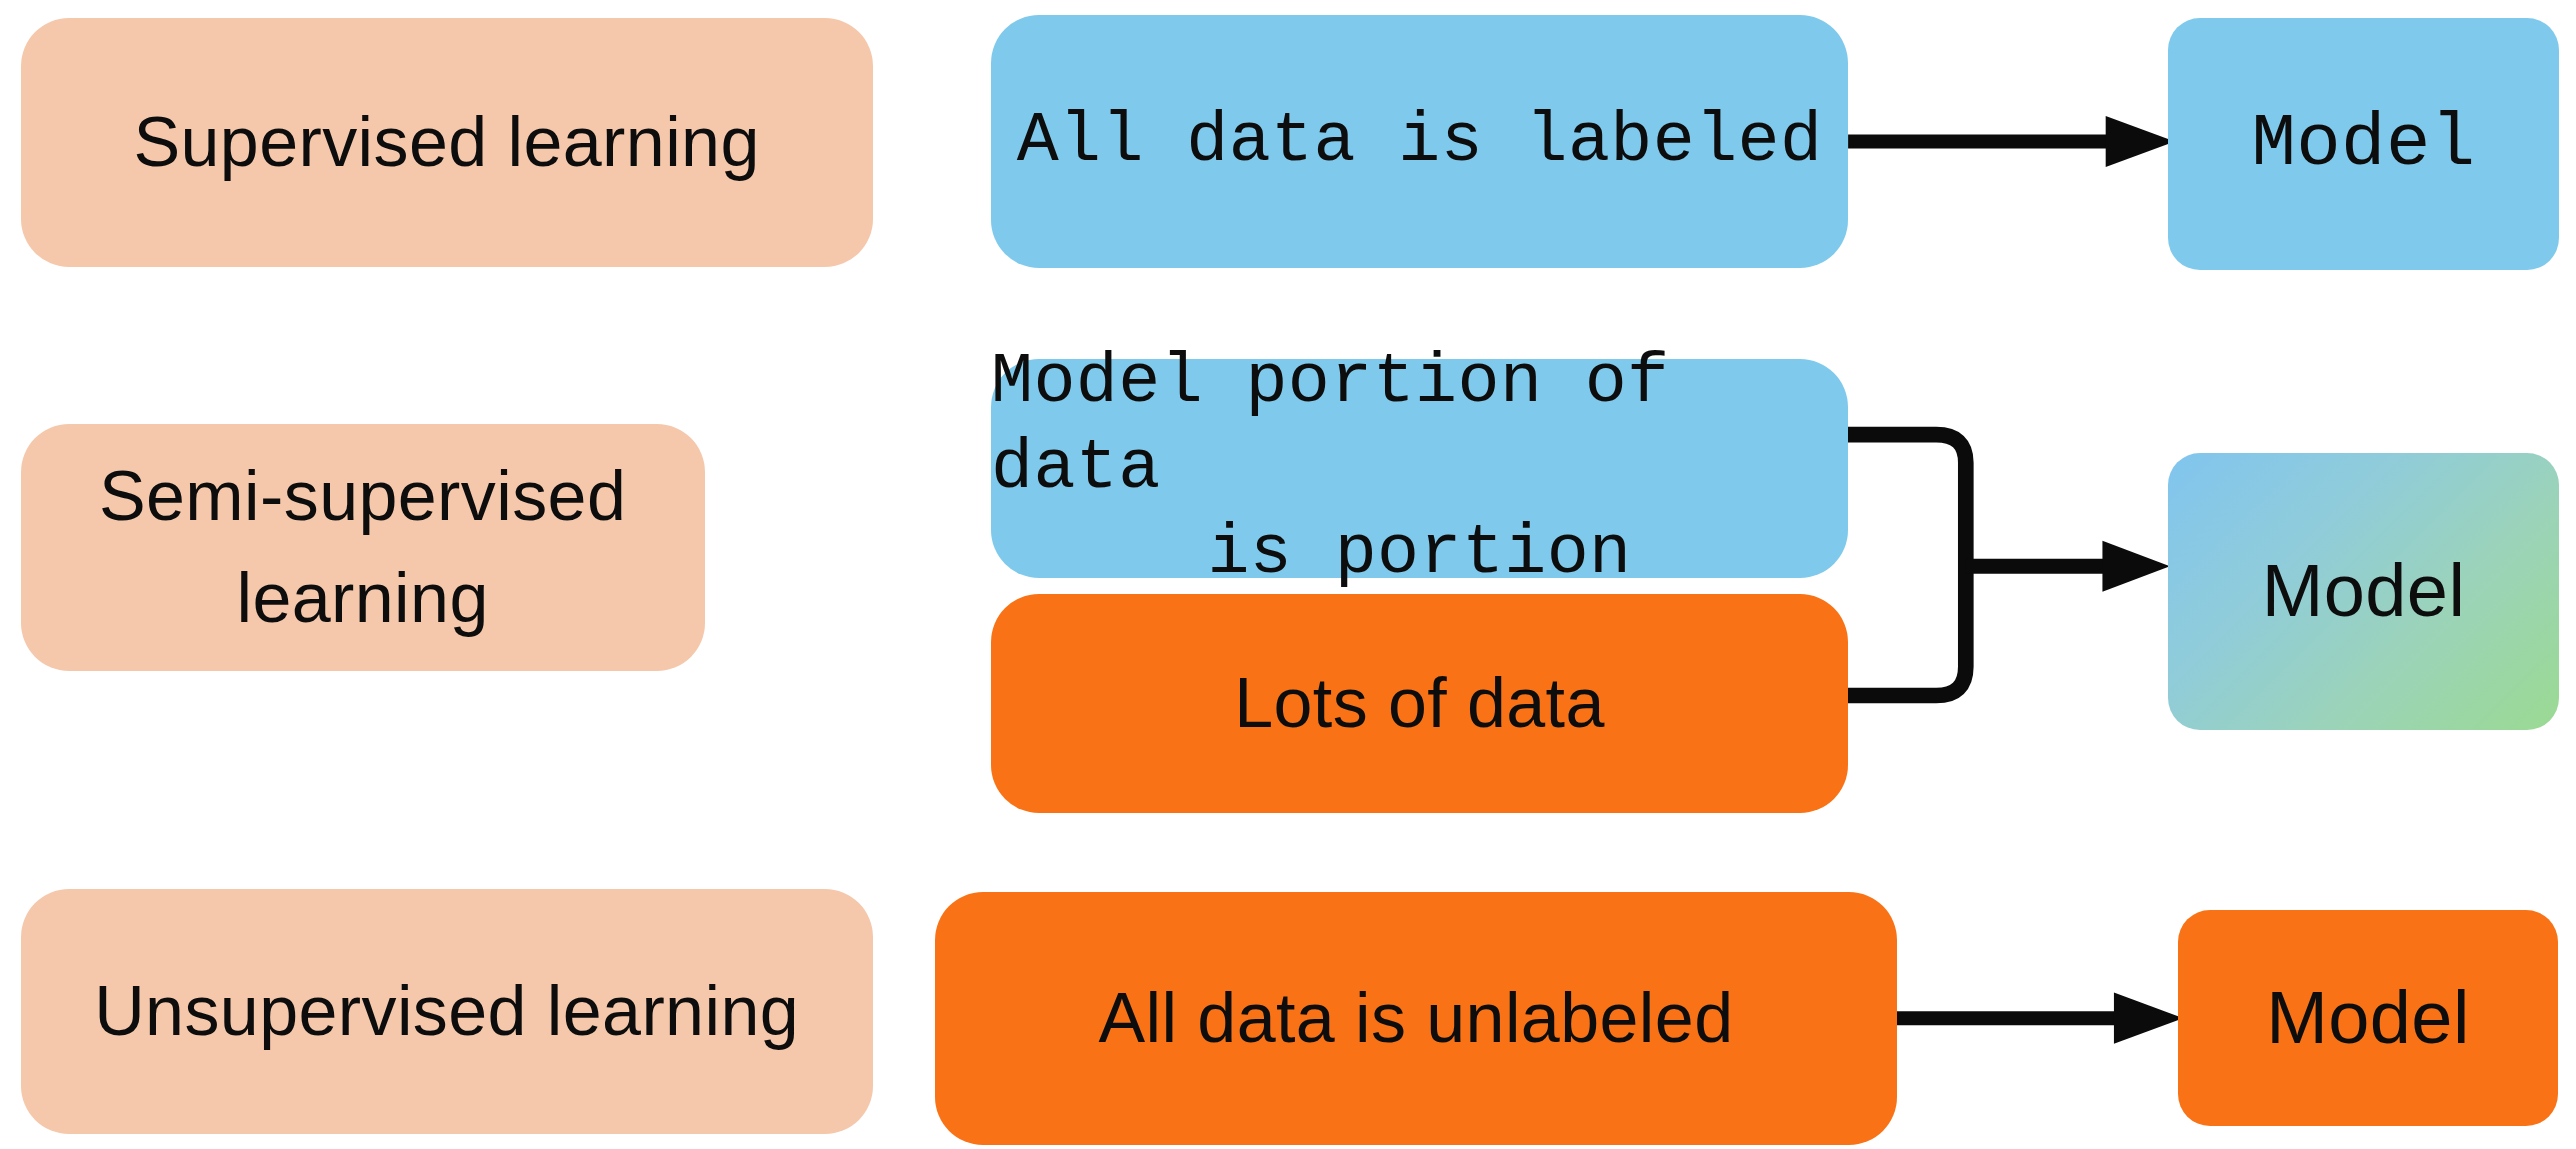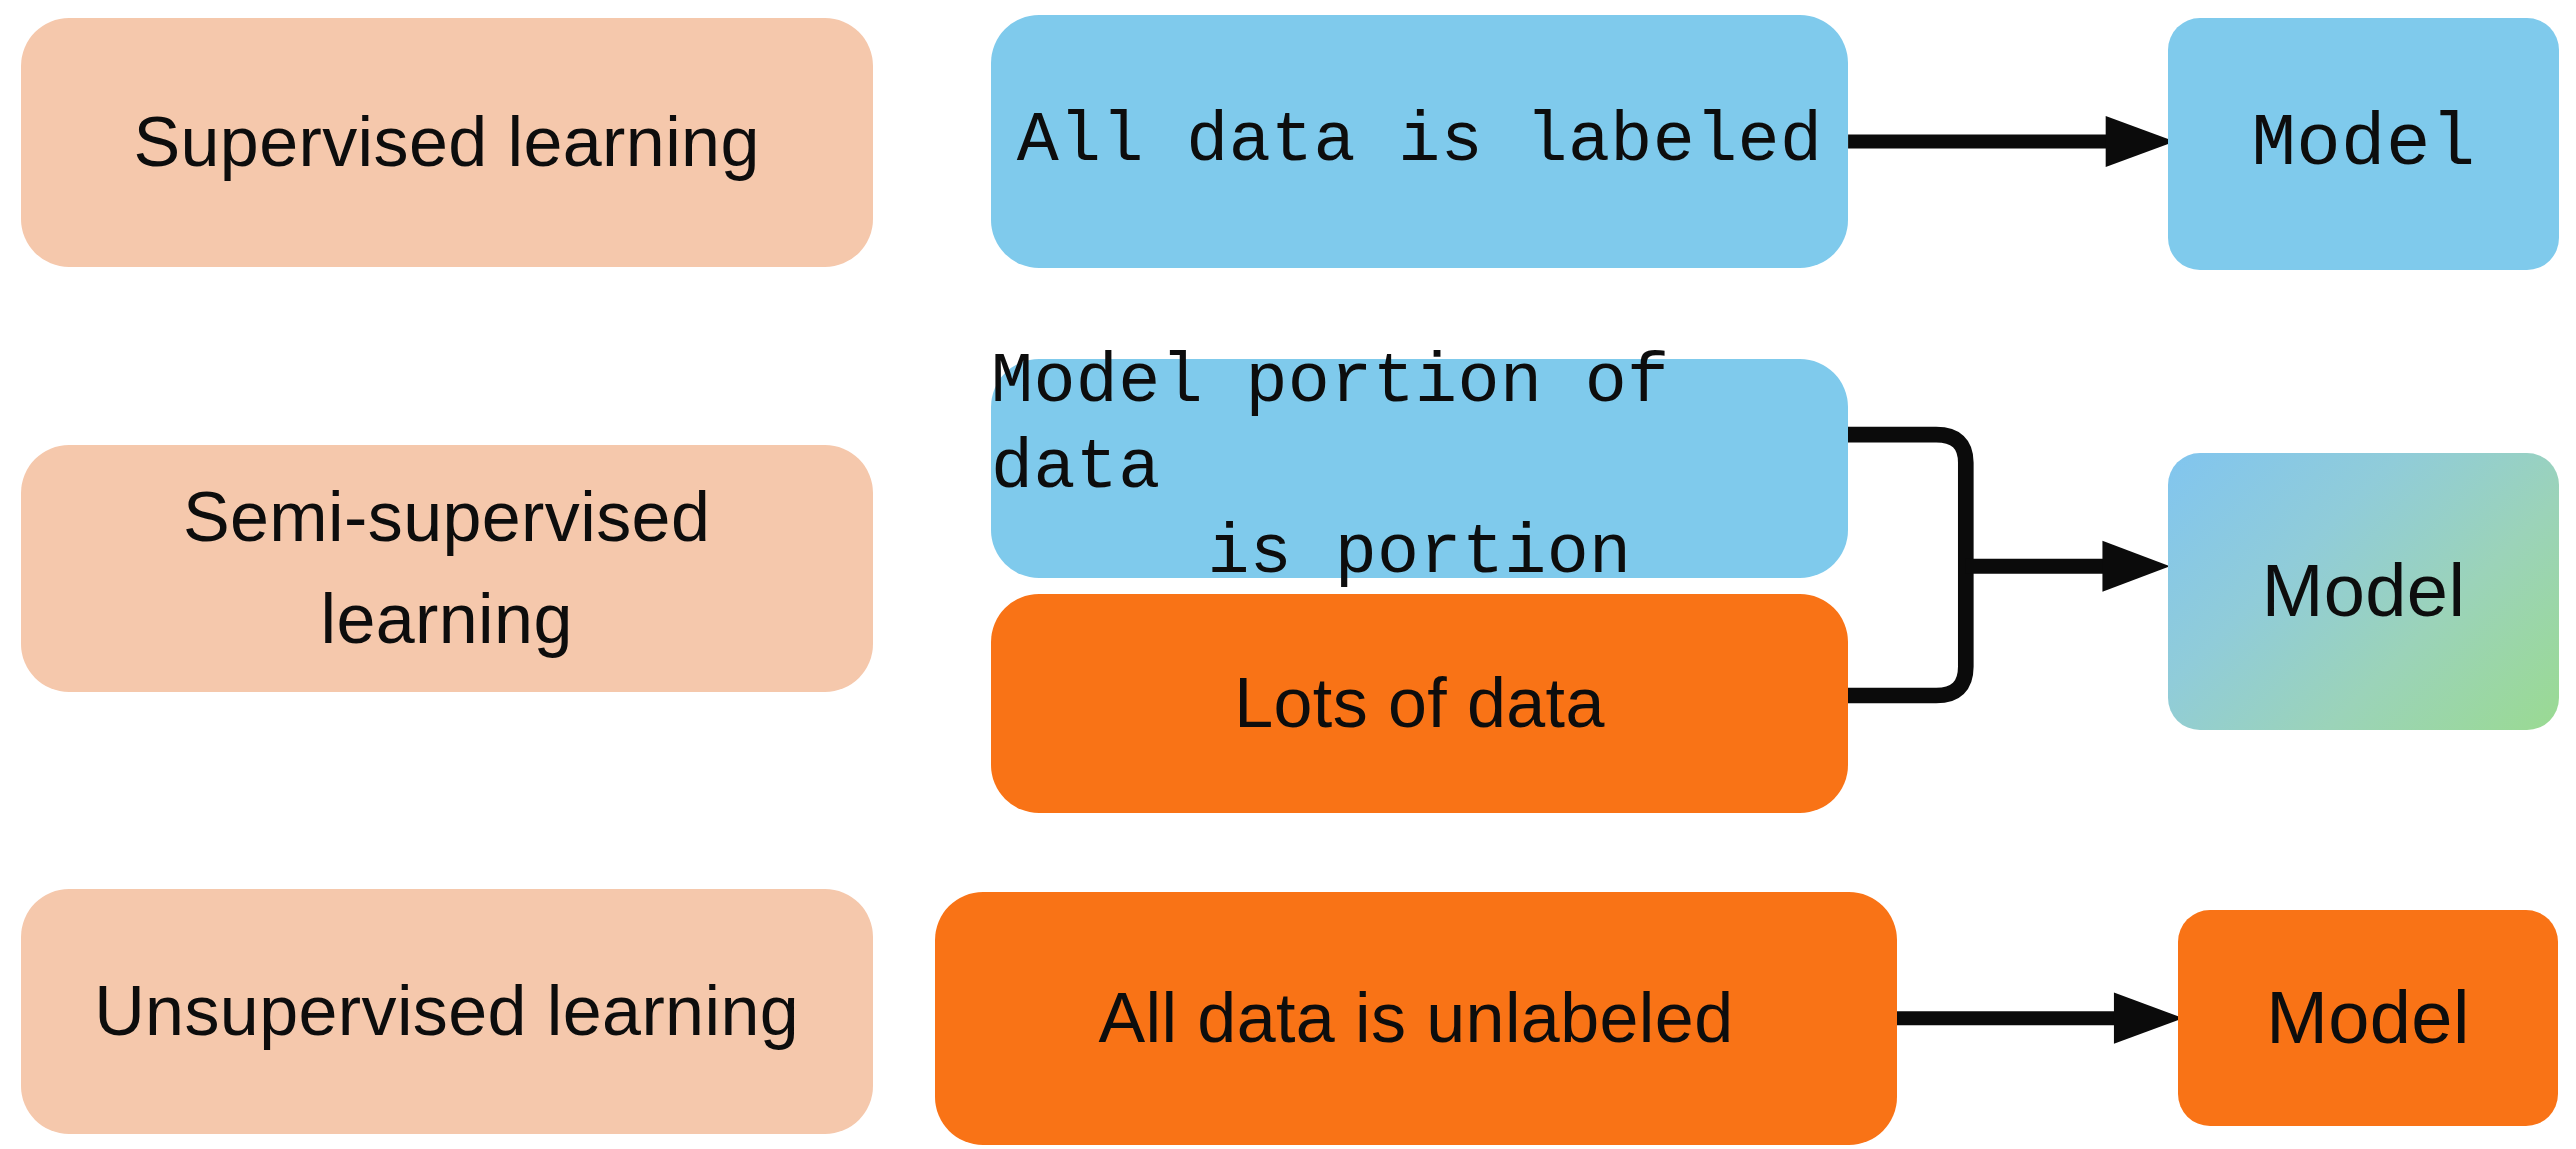--- a/index.html
+++ b/index.html
@@ -49,21 +49,21 @@
   .cat   { background: #f5c8ac; }
   .blue  { background: #7fcaec; font-family: Liberation Mono, monospace; }
   .green { background: #f97316; }
   .model { border-radius: 32px; font-size: 74px; }
   .model.grad {
     background: linear-gradient(135deg, #81c5ef 0%, #90ccd9 35%, #9bd3b9 65%, #9ada92 100%);
   }
 
   
   .c1r1 { left: 20.6px;   top: 18px;   width: 852px; height: 249px; }
-  .c1r2 { left: 20.6px;   top: 445px;  width: 852px; height: 247px; gap: 16px; }
+  .c1r2 { left: 20.6px;   top: 424px;  width: 684px; height: 247px; gap: 16px; }
   .c1r3 { left: 20.6px;   top: 889px; width: 852px; height: 245px; }
 
   
   .c2r1  { left: 991px; top: 15px;   width: 857px; height: 253px; }
   .c2r2a { left: 991px; top: 359px;  width: 857px; height: 219px; }
   .c2r2b { left: 991px; top: 594px;  width: 857px; height: 219px; }
   .c2r3  { left: 935px; top: 892px; width: 962px; height: 253px; }
 
   
   .c3r1 { left: 2168px; top: 18px;   width: 391px; height: 252px; }

